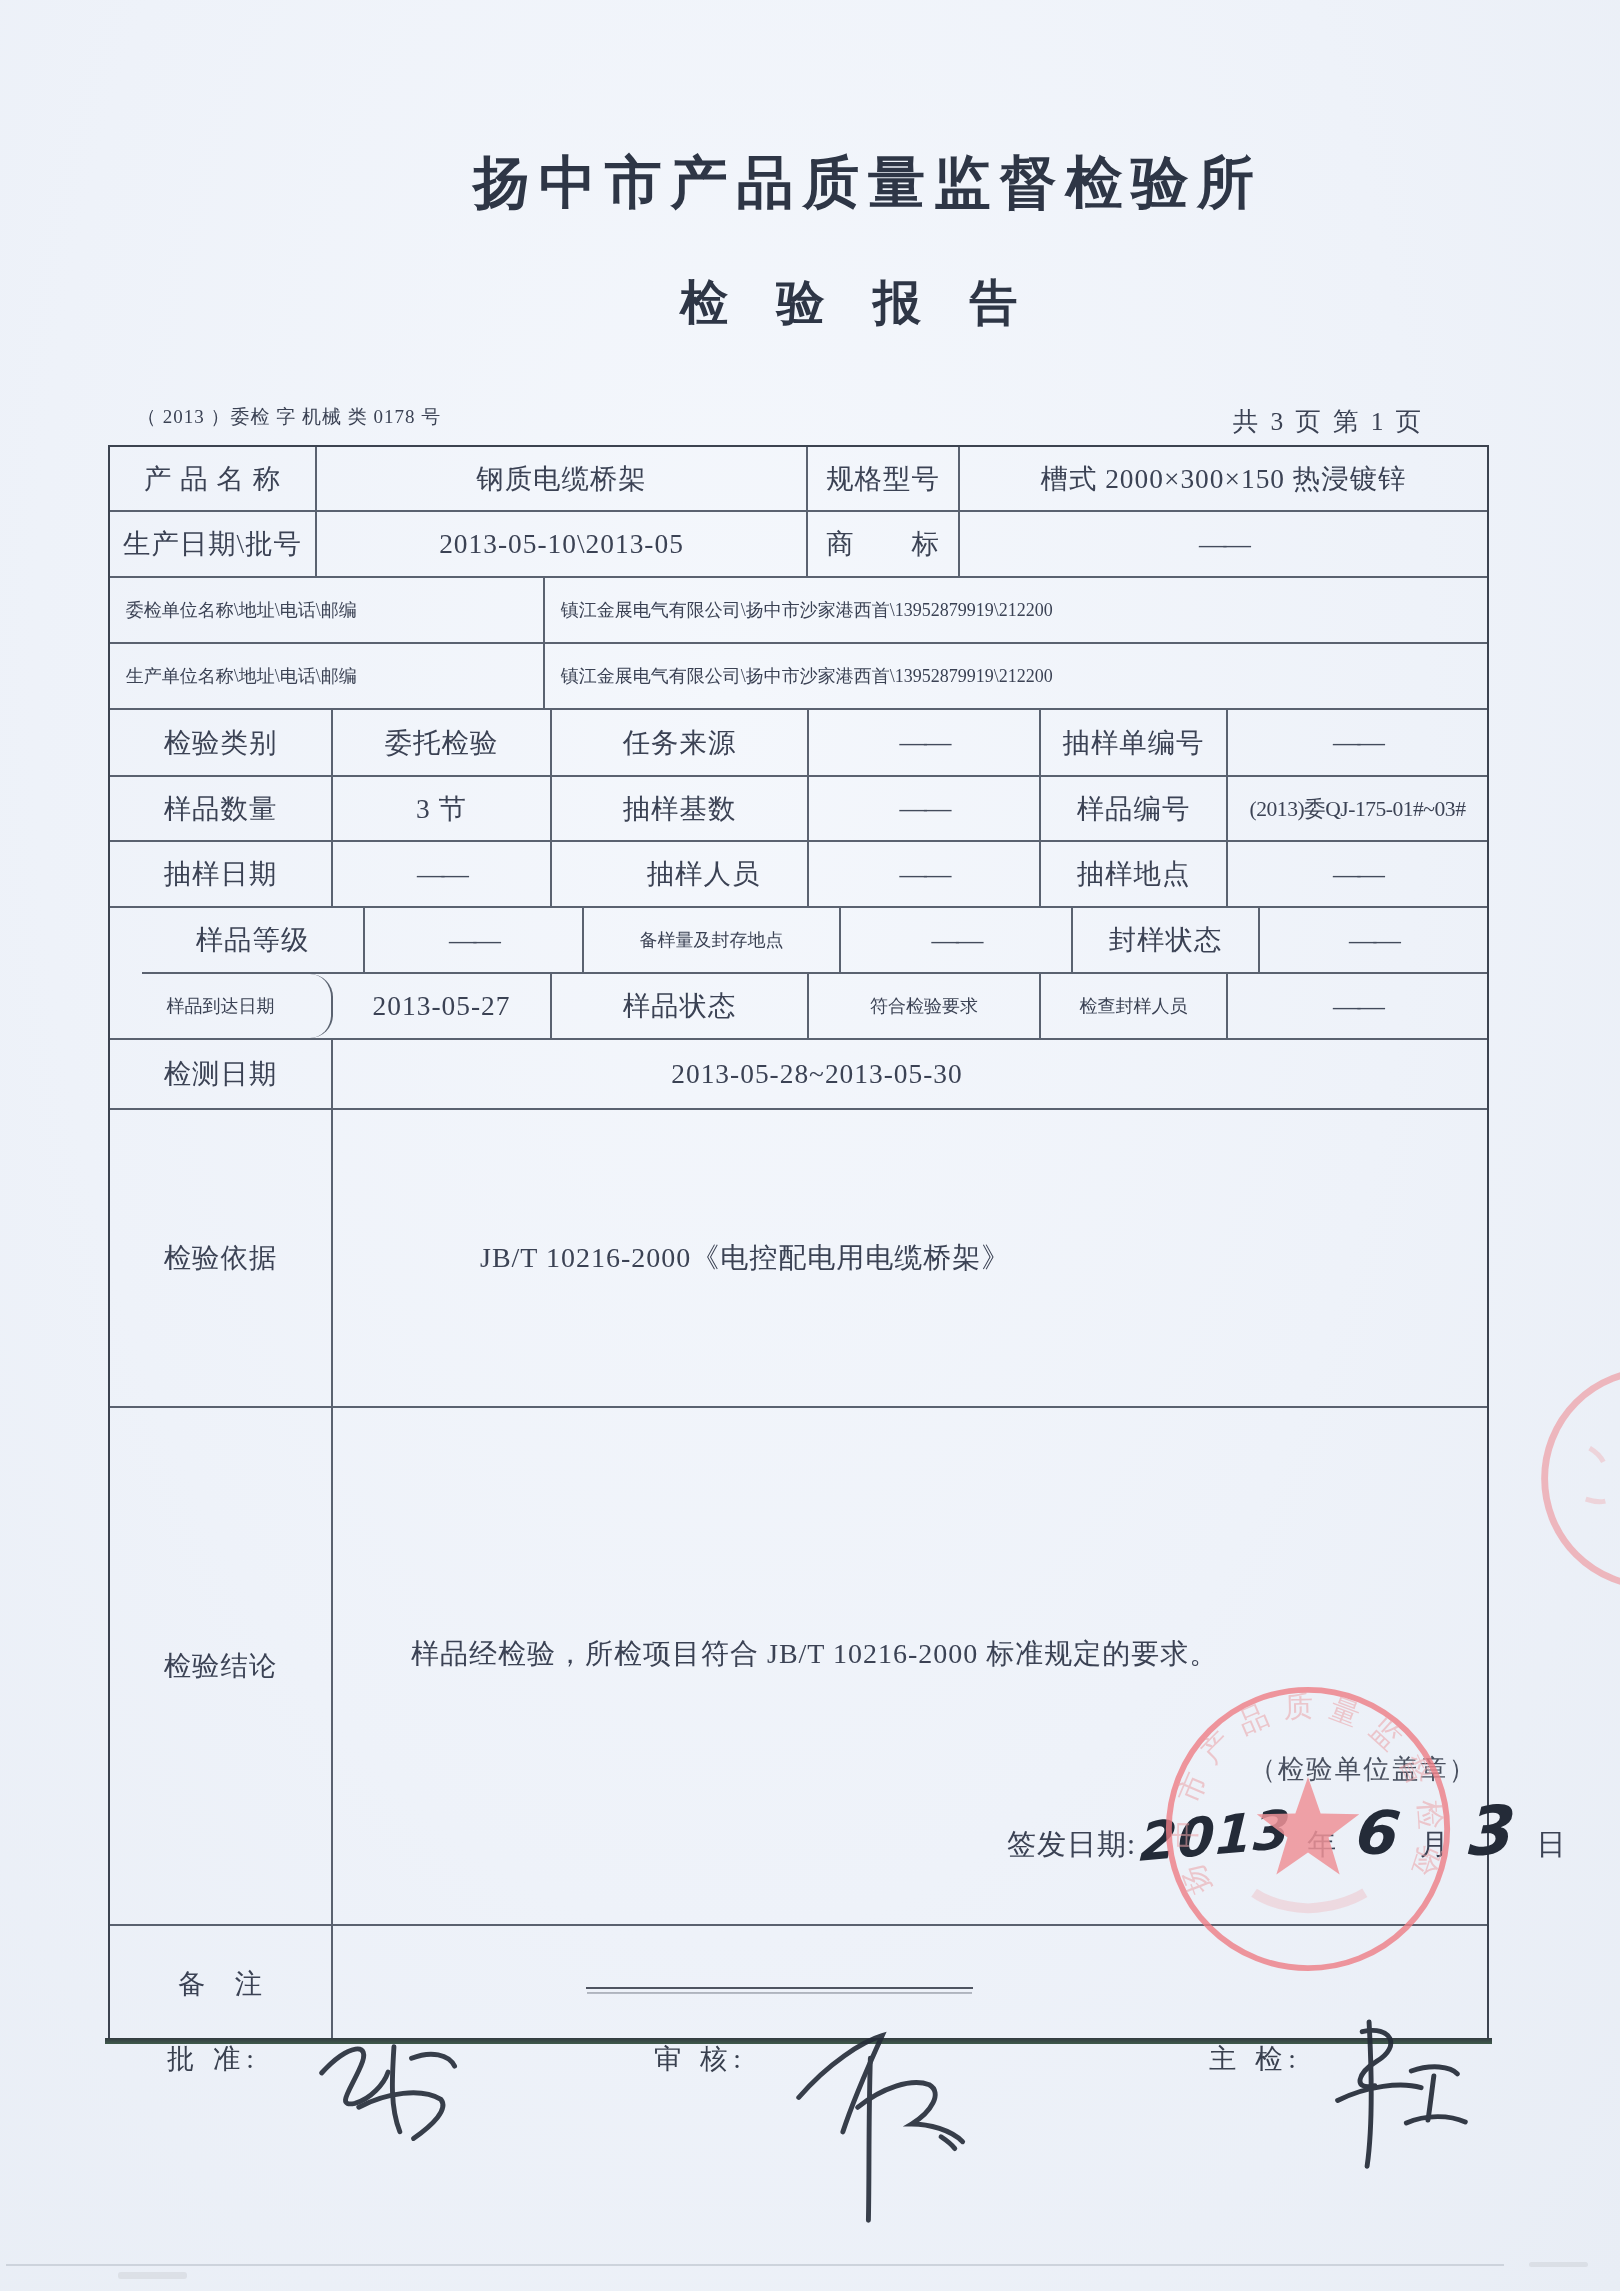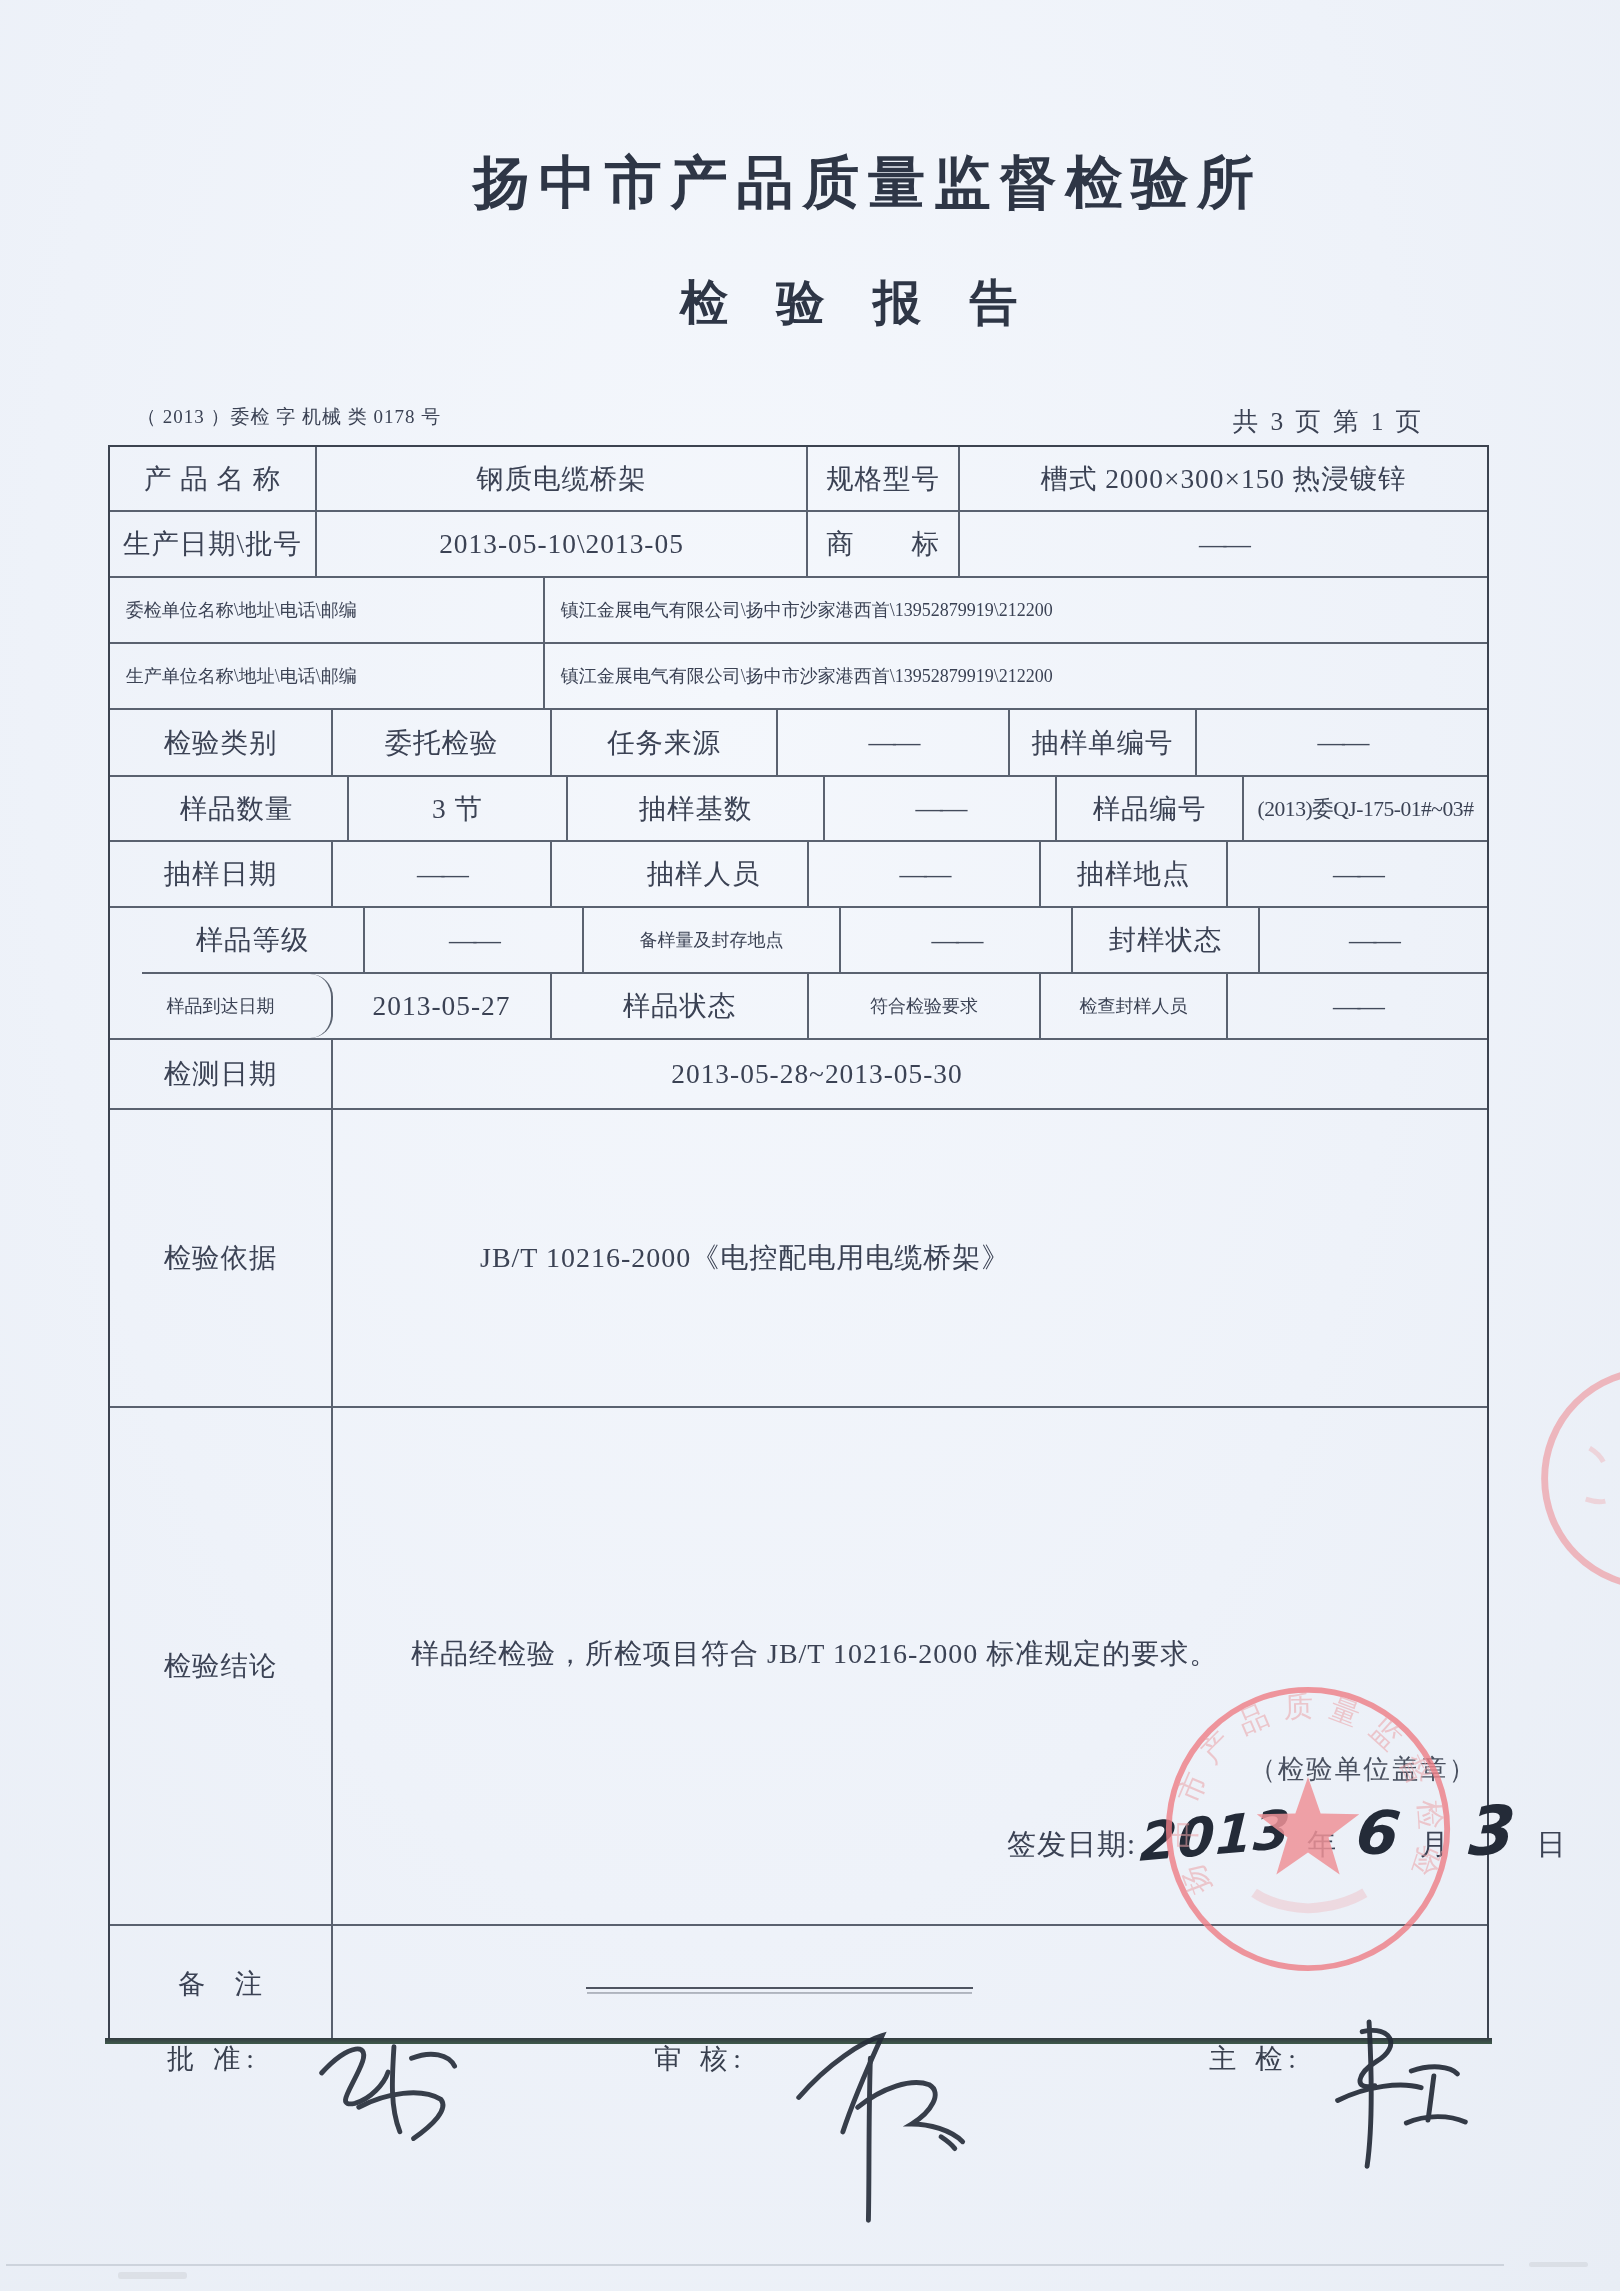--- a/index.html
+++ b/index.html
@@ -108,27 +108,27 @@
   </div>
 
   <div class="tr" style="height:66px;">
     <div class="td small left" style="width:435px;">生产单位名称\地址\电话\邮编</div>
     <div class="td small left" style="flex:1;">镇江金展电气有限公司\扬中市沙家港西首\13952879919\212200</div>
   </div>
 
   <div class="tr" style="height:67px;">
     <div class="td" style="width:223px;">检验类别</div>
     <div class="td" style="width:219px;">委托检验</div>
-    <div class="td" style="width:226px;">任务来源</div>
+    <div class="td" style="width:257px;">任务来源</div>
     <div class="td dashcell" style="width:232px;">——</div>
     <div class="td" style="width:187px;">抽样单编号</div>
     <div class="td dashcell" style="flex:1;">——</div>
   </div>
 
-  <div class="tr" style="height:65px;padding-left:16px;">
+  <div class="tr" style="height:65px;">
     <div class="td" style="width:223px;">样品数量</div>
     <div class="td" style="width:219px;">3 节</div>
     <div class="td" style="width:257px;">抽样基数</div>
     <div class="td dashcell" style="width:232px;">——</div>
     <div class="td" style="width:187px;">样品编号</div>
     <div class="td tiny" style="flex:1;">(2013)委QJ-175-01#~03#</div>
   </div>
 
   <div class="tr" style="height:66px;">
     <div class="td" style="width:223px;">抽样日期</div>

